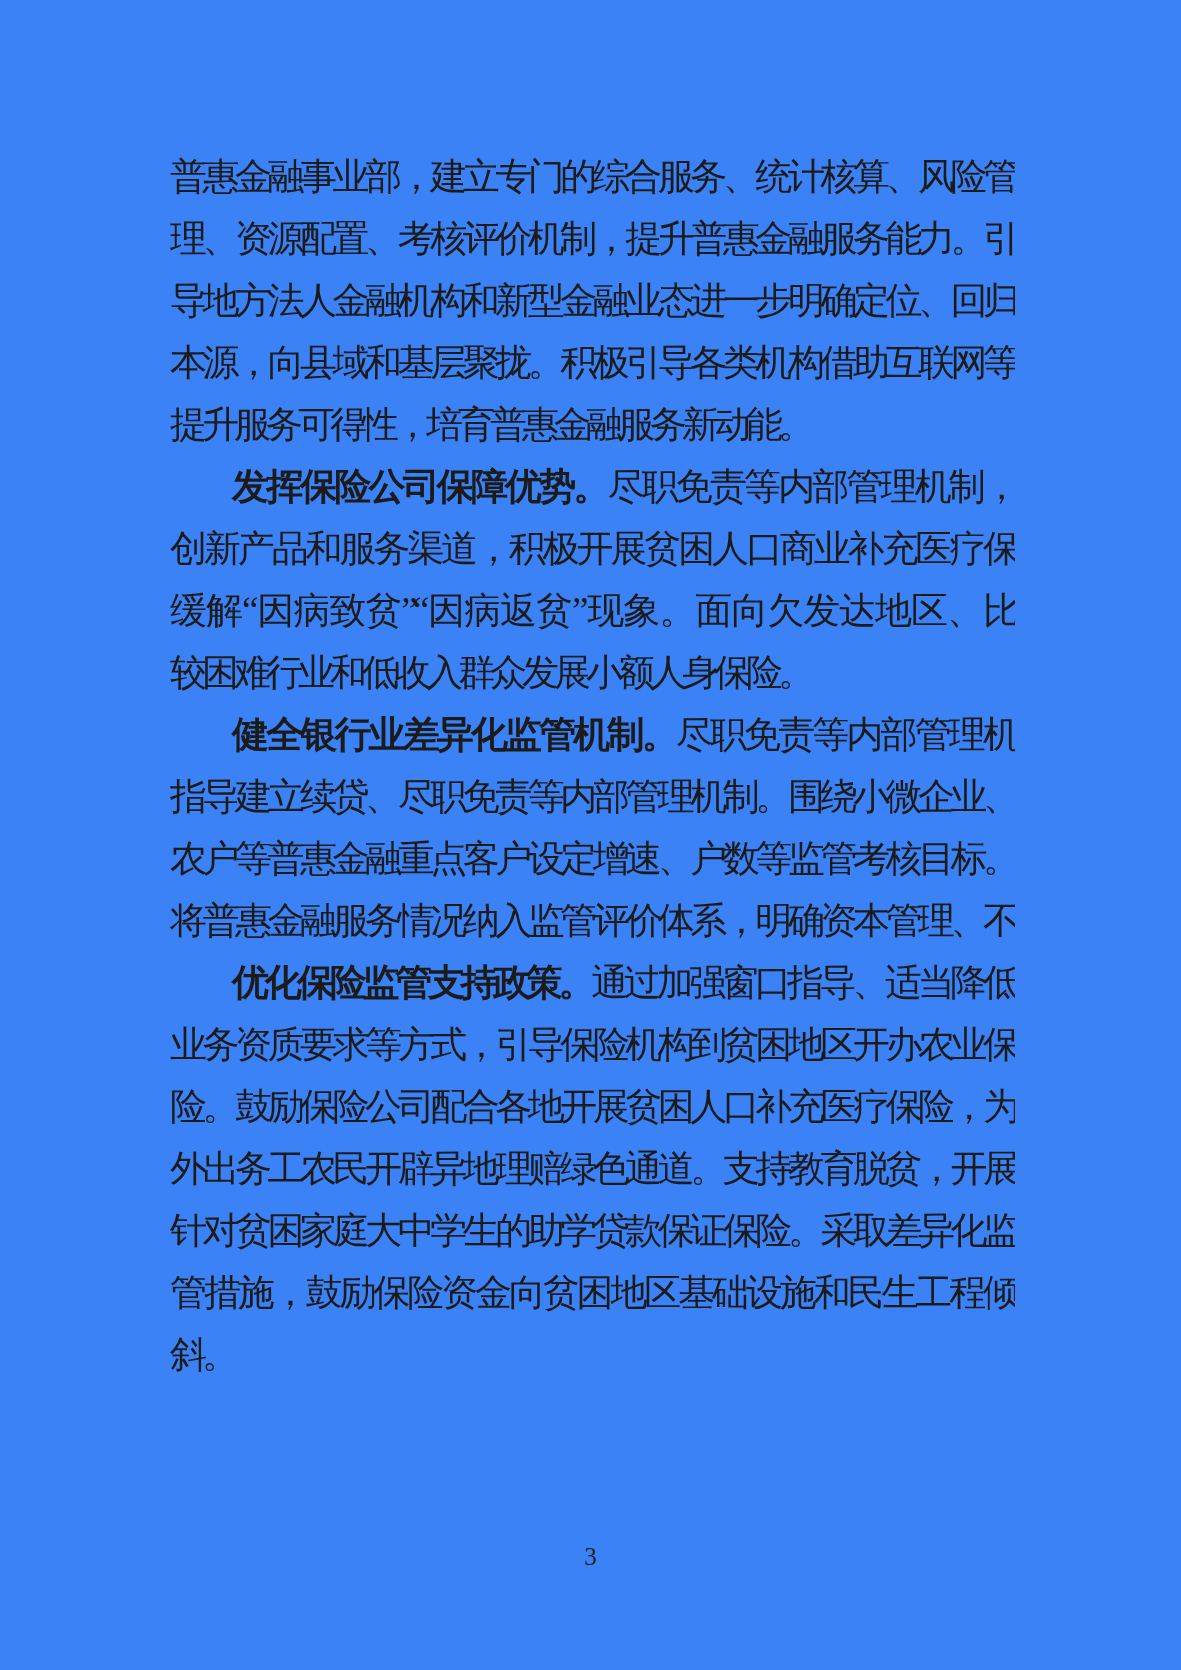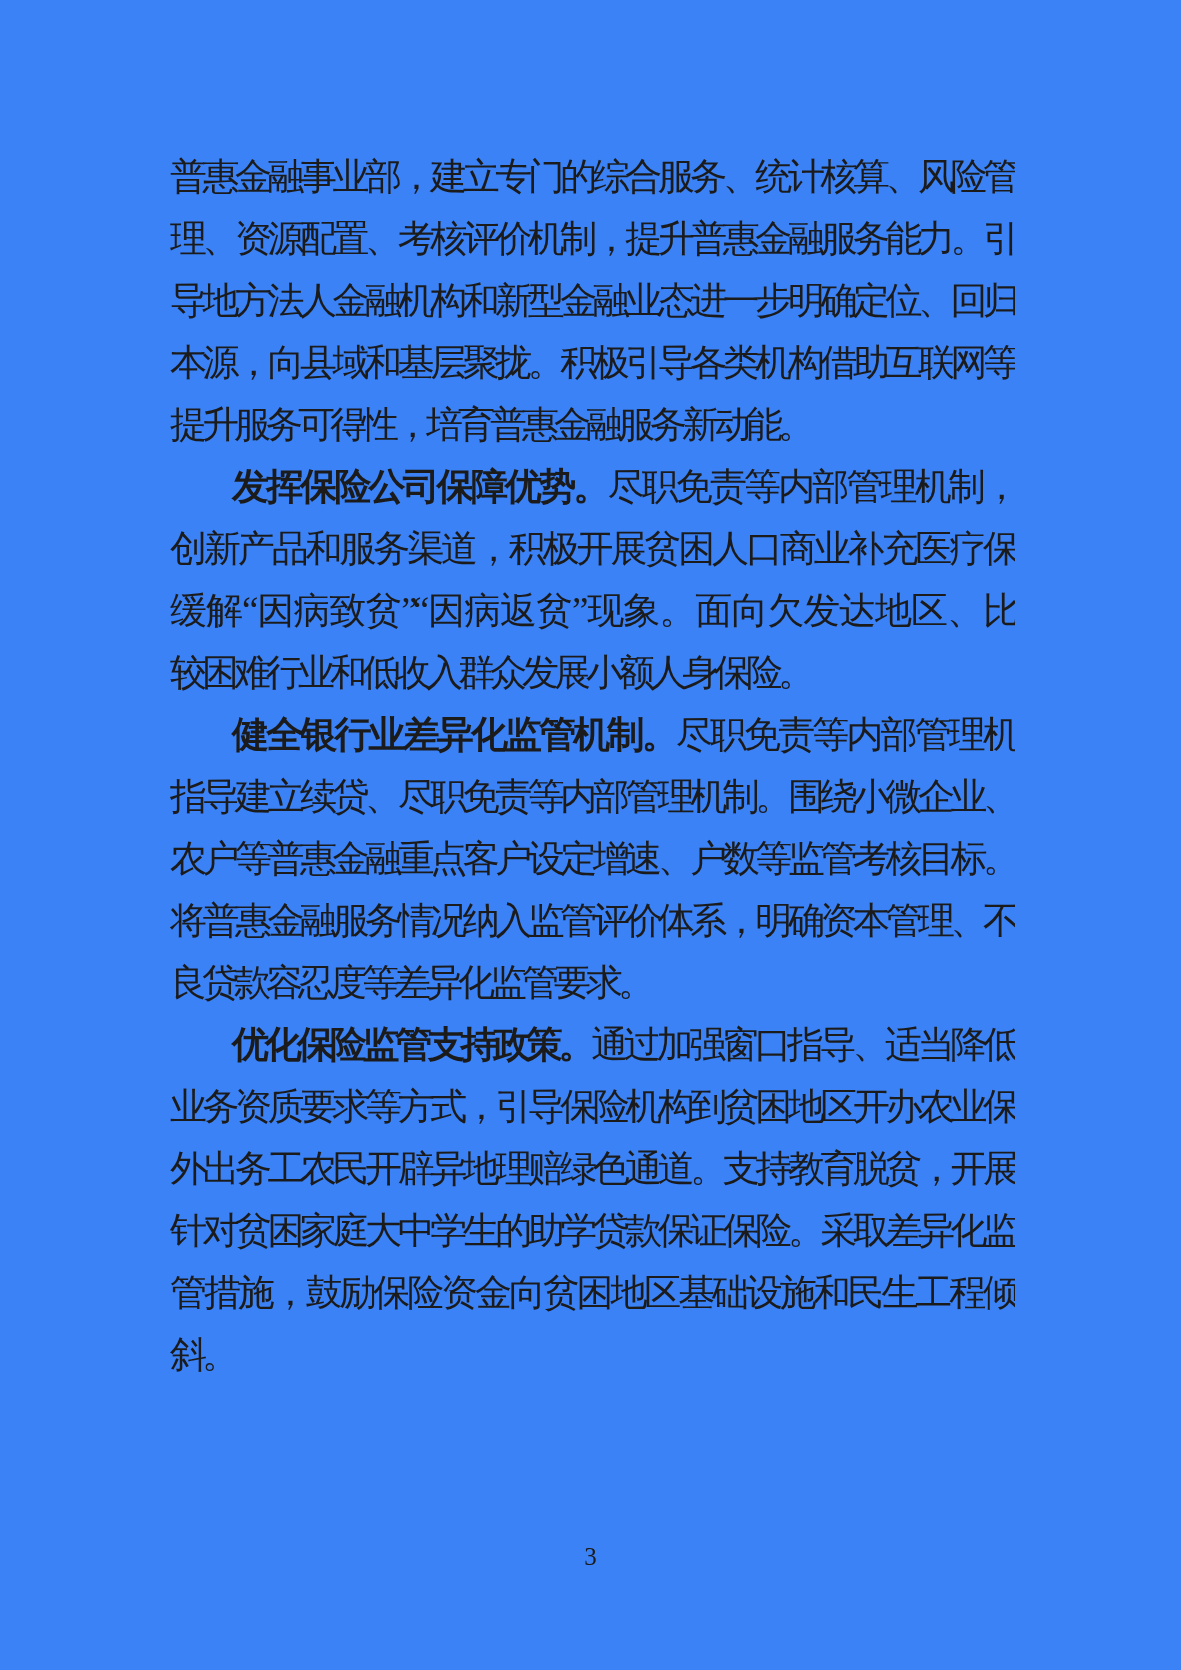--- a/index.html
+++ b/index.html
@@ -67,24 +67,24 @@
 
     <div class="line indent"><span class="lead">发挥保险公司保障优势。</span><span>尽职免责等内部管理机制，</span></div>
     <div class="line"><span class="lead"></span><span>创新产品和服务渠道，积极开展贫困人口商业补充医疗保险，</span></div>
     <div class="line"><span class="lead"></span><span>缓解“因病致贫”“因病返贫”现象。面向欠发达地区、比</span></div>
     <div class="line end"><span class="lead"></span><span>较困难行业和低收入群众发展小额人身保险。</span></div>
 
     <div class="line indent"><span class="lead">健全银行业差异化监管机制。</span><span>尽职免责等内部管理机制，</span></div>
     <div class="line"><span class="lead"></span><span>指导建立续贷、尽职免责等内部管理机制。围绕小微企业、</span></div>
     <div class="line"><span class="lead"></span><span>农户等普惠金融重点客户设定增速、户数等监管考核目标。</span></div>
     <div class="line"><span class="lead"></span><span>将普惠金融服务情况纳入监管评价体系，明确资本管理、不</span></div>
-    <div class="line end"><span class="lead"></span><span>良贷款容忍度等差异化监管要求。</span></div>
 
     <div class="line indent"><span class="lead">优化保险监管支持政策。</span><span>通过加强窗口指导、适当降低</span></div>
     <div class="line"><span class="lead"></span><span>业务资质要求等方式，引导保险机构到贫困地区开办农业保</span></div>
+    <div class="line"><span class="lead"></span><span>险。鼓励保险公司配合各地开展贫困人口补充医疗保险，为</span></div>
     <div class="line"><span class="lead"></span><span>外出务工农民开辟异地理赔绿色通道。支持教育脱贫，开展</span></div>
     <div class="line"><span class="lead"></span><span>针对贫困家庭大中学生的助学贷款保证保险。采取差异化监</span></div>
     <div class="line"><span class="lead"></span><span>管措施，鼓励保险资金向贫困地区基础设施和民生工程倾</span></div>
     <div class="line end"><span class="lead"></span><span>斜。</span></div>
 
   </div>
 
   <div class="page-number">3</div>
 </div>
 

